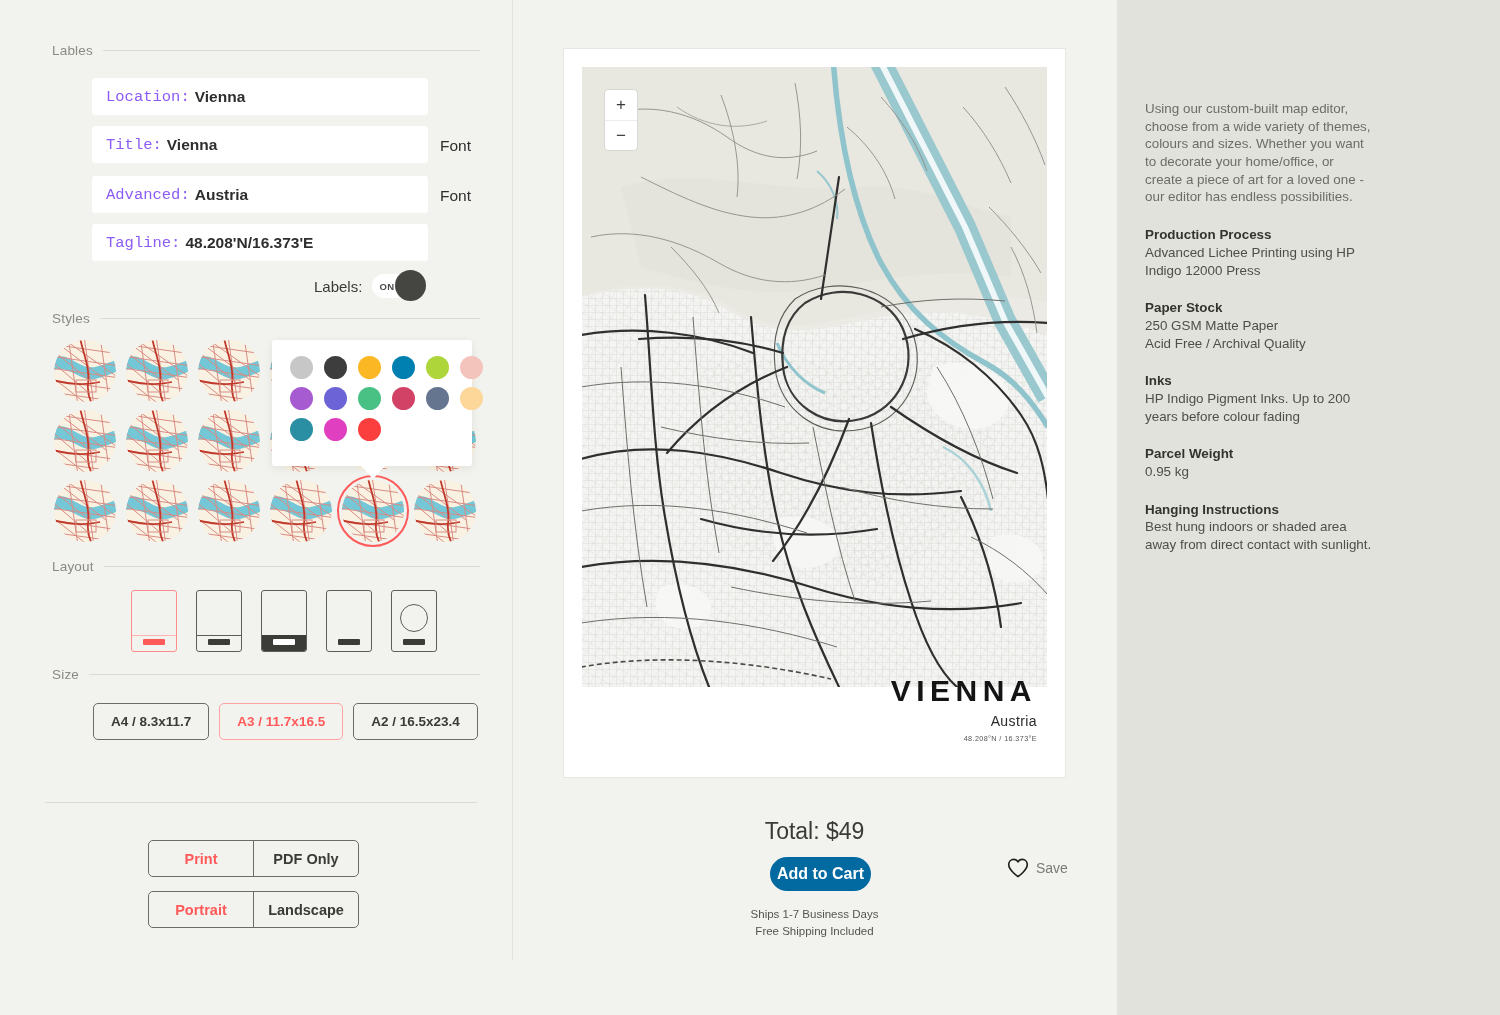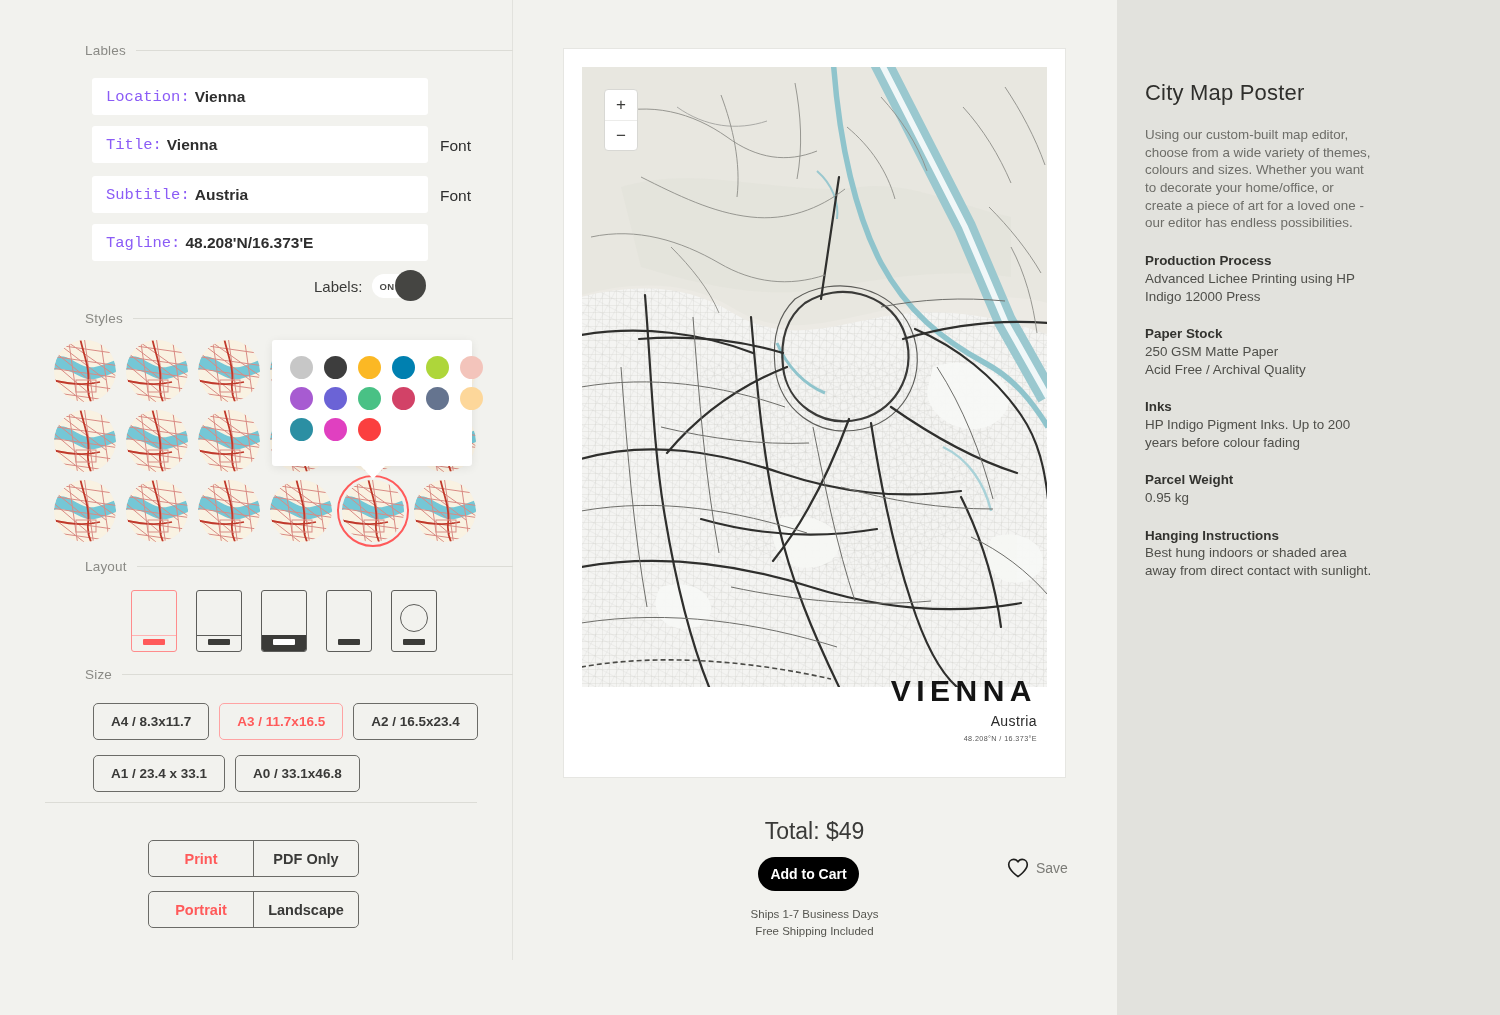--- a/index.html
+++ b/index.html
@@ -15,21 +15,21 @@
   
   .vdiv { position: absolute; top: 0; width: 1px; height: 960px; background: #e2e2dd; }
   .vdiv.left  { left: 512px; }
   .vdiv.right { left: 1117px; }
 
   
   .left-panel { position: absolute; left: 0; top: 0; width: 512px; height: 1015px; }
 
   .sec-head {
     position: absolute; display: flex; align-items: center; gap: 10px;
-    font-size: 13.5px; color: #8a8a85; letter-spacing: .2px; margin-left: 33px;
+    font-size: 13.5px; color: #8a8a85; letter-spacing: .2px;
   }
   .sec-head .rule { height: 1px; background: #dcdcd6; flex: 1 1 auto; }
 
   .field {
     position: absolute; left: 92px; width: 336px; height: 37px;
     background: #ffffff; border-radius: 3px;
     display: flex; align-items: center; padding: 0 14px;
     font-size: 15.5px;
   }
   .field .fk { color: #8b5cf6; font-family: Liberation Mono, monospace; }
@@ -170,23 +170,23 @@
     font-size: 30px; font-weight: 700; letter-spacing: 5.5px; color: #141414; line-height: 1;
   }
   .poster-text .pt-sub { font-size: 14px; color: #2a2a2a; margin-top: 7px; letter-spacing: .4px; }
   .poster-text .pt-coord { font-size: 7.2px; color: #555; margin-top: 5px; letter-spacing: .4px; }
 
   .total {
     position: absolute; left: 0; right: 0; top: 818px; text-align: center;
     font-size: 23px; font-weight: 400; color: #3a3a38;
   }
   .cart-btn {
-    position: absolute; left: 246px; top: 857px; width: 101px; height: 34px;
-    background: #000000; border-radius: 17px; border: none; color: #fff;
-    font-size: 14px; font-weight: 700; cursor: pointer;
+    position: absolute; left: 258px; top: 857px; width: 101px; height: 34px;
+    background: #0369a1; border-radius: 17px; border: none; color: #fff;
+    font-size: 16px; font-weight: 700; cursor: pointer;
     display: flex; align-items: center; justify-content: center;
     font-family: "Liberation Sans", sans-serif;
   }
   .save-wrap {
     position: absolute; left: 495px; top: 858px; display: flex; align-items: center; gap: 7px;
     cursor: pointer;
   }
   .save-wrap .save-lbl { font-size: 14px; color: #7b7b76; }
   .ship {
     position: absolute; left: 0; right: 0; top: 906px; text-align: center;
@@ -220,21 +220,21 @@
       <span class="fk">Location:</span>
       <span class="fv">Vienna</span>
     </div>
     <div class="field" style="top:126px;">
       <span class="fk">Title:</span>
       <span class="fv">Vienna</span>
     </div>
     <div class="font-btn" style="top:137px;">Font</div>
 
     <div class="field" style="top:176px;">
-      <span class="fk">Subtitle:</span>
+      <span class="fk">Advanced:</span>
       <span class="fv">Austria</span>
     </div>
     <div class="font-btn" style="top:187px;">Font</div>
 
     <div class="field" style="top:224px;">
       <span class="fk">Tagline:</span>
       <span class="fv">48.208'N/16.373'E</span>
     </div>
 
     <div class="labels-row">
@@ -805,24 +805,20 @@
     <div class="sec-head" style="left:52px; top:667px; width:428px;">
       <span>Size</span>
       <span class="rule"></span>
     </div>
 
     <div class="size-wrap">
       <div class="size-row">
         <div class="size-btn">A4 / 8.3x11.7</div>
         <div class="size-btn sel">A3 / 11.7x16.5</div>
         <div class="size-btn">A2 / 16.5x23.4</div>
-      </div>
-      <div class="size-row">
-        <div class="size-btn">A1 / 23.4 x 33.1</div>
-        <div class="size-btn">A0 / 33.1x46.8</div>
       </div>
     </div>
 
     <div class="bottom-rule"></div>
 
     <div class="seg-wrap">
       <div class="seg narrow">
         <div class="seg-btn active">Print</div>
         <div class="seg-btn">PDF Only</div>
       </div>
@@ -964,21 +960,20 @@
       <span class="save-lbl">Save</span>
     </div>
 
     <div class="ship">
       <div>Ships 1-7 Business Days</div>
       <div>Free Shipping Included</div>
     </div>
   </div>
 
   <div class="right">
-    <div class="r-title">City Map Poster</div>
     <div class="r-body">Using our custom-built map editor, choose from a wide variety of themes, colours and sizes. Whether you want to decorate your home/office, or create a piece of art for a loved one - our editor has endless possibilities.</div>
     <div id="info-blocks">
         <div class="r-block">
           <div class="r-h">Production Process</div>
           <div class="r-p">
             <div>Advanced Lichee Printing using HP Indigo 12000 Press</div>
           </div>
         </div>
         <div class="r-block">
           <div class="r-h">Paper Stock</div>

